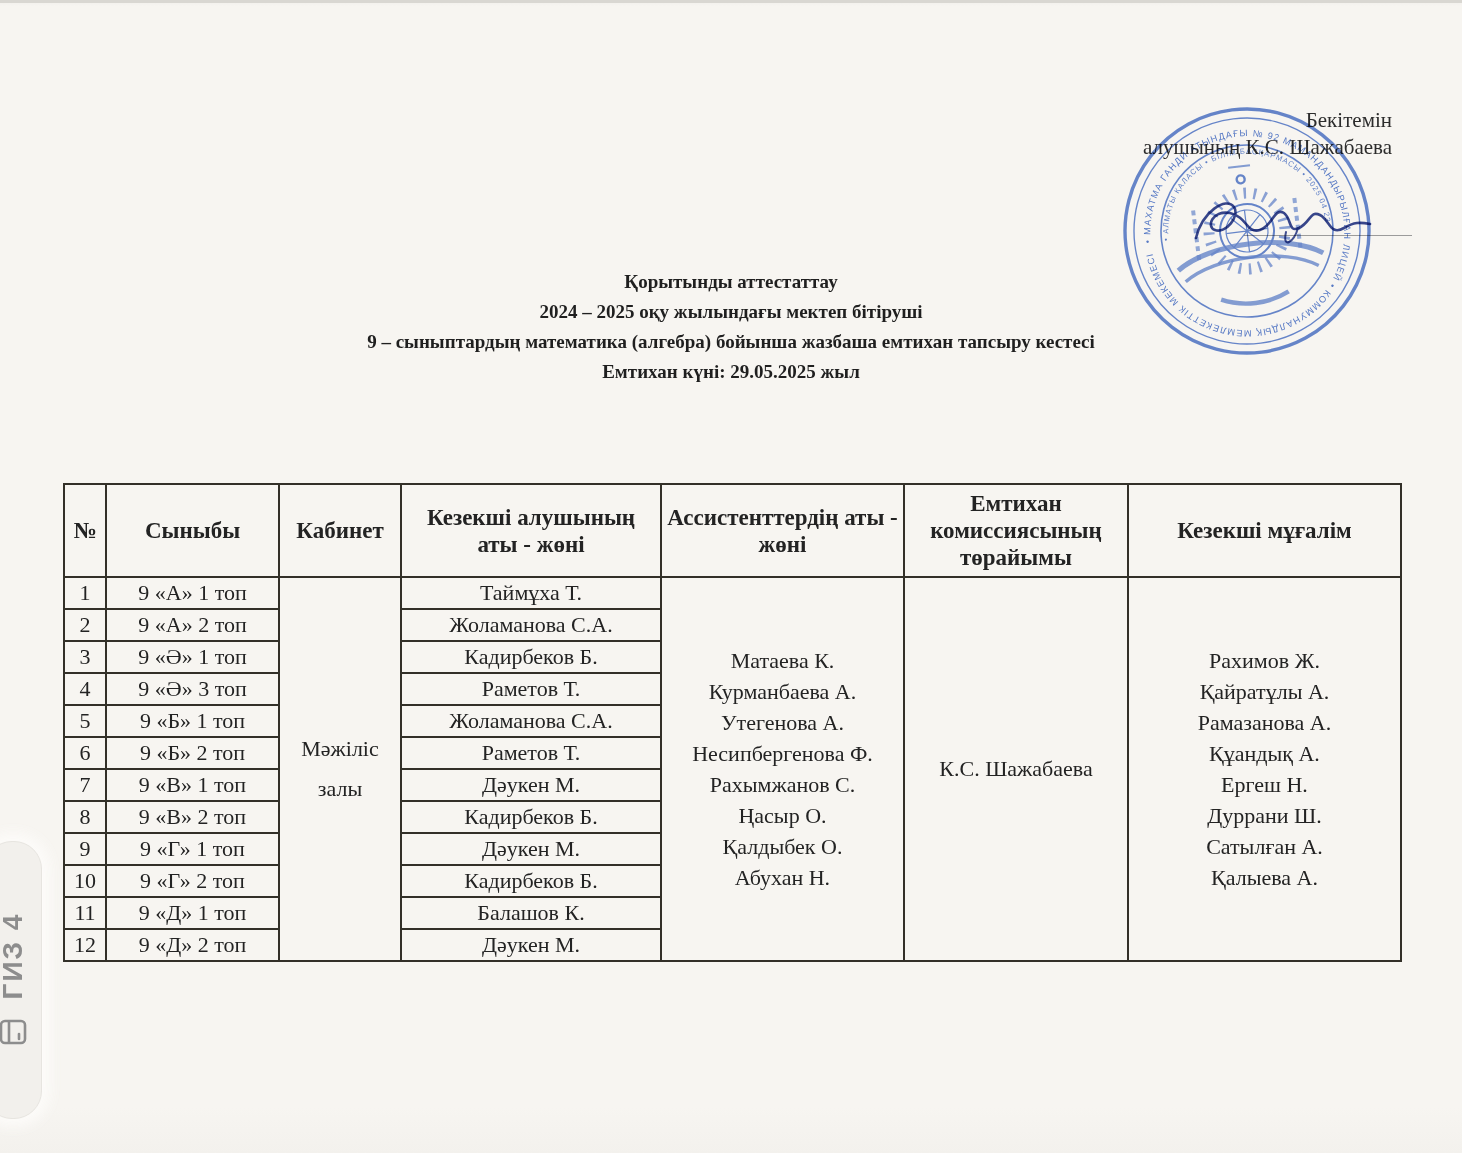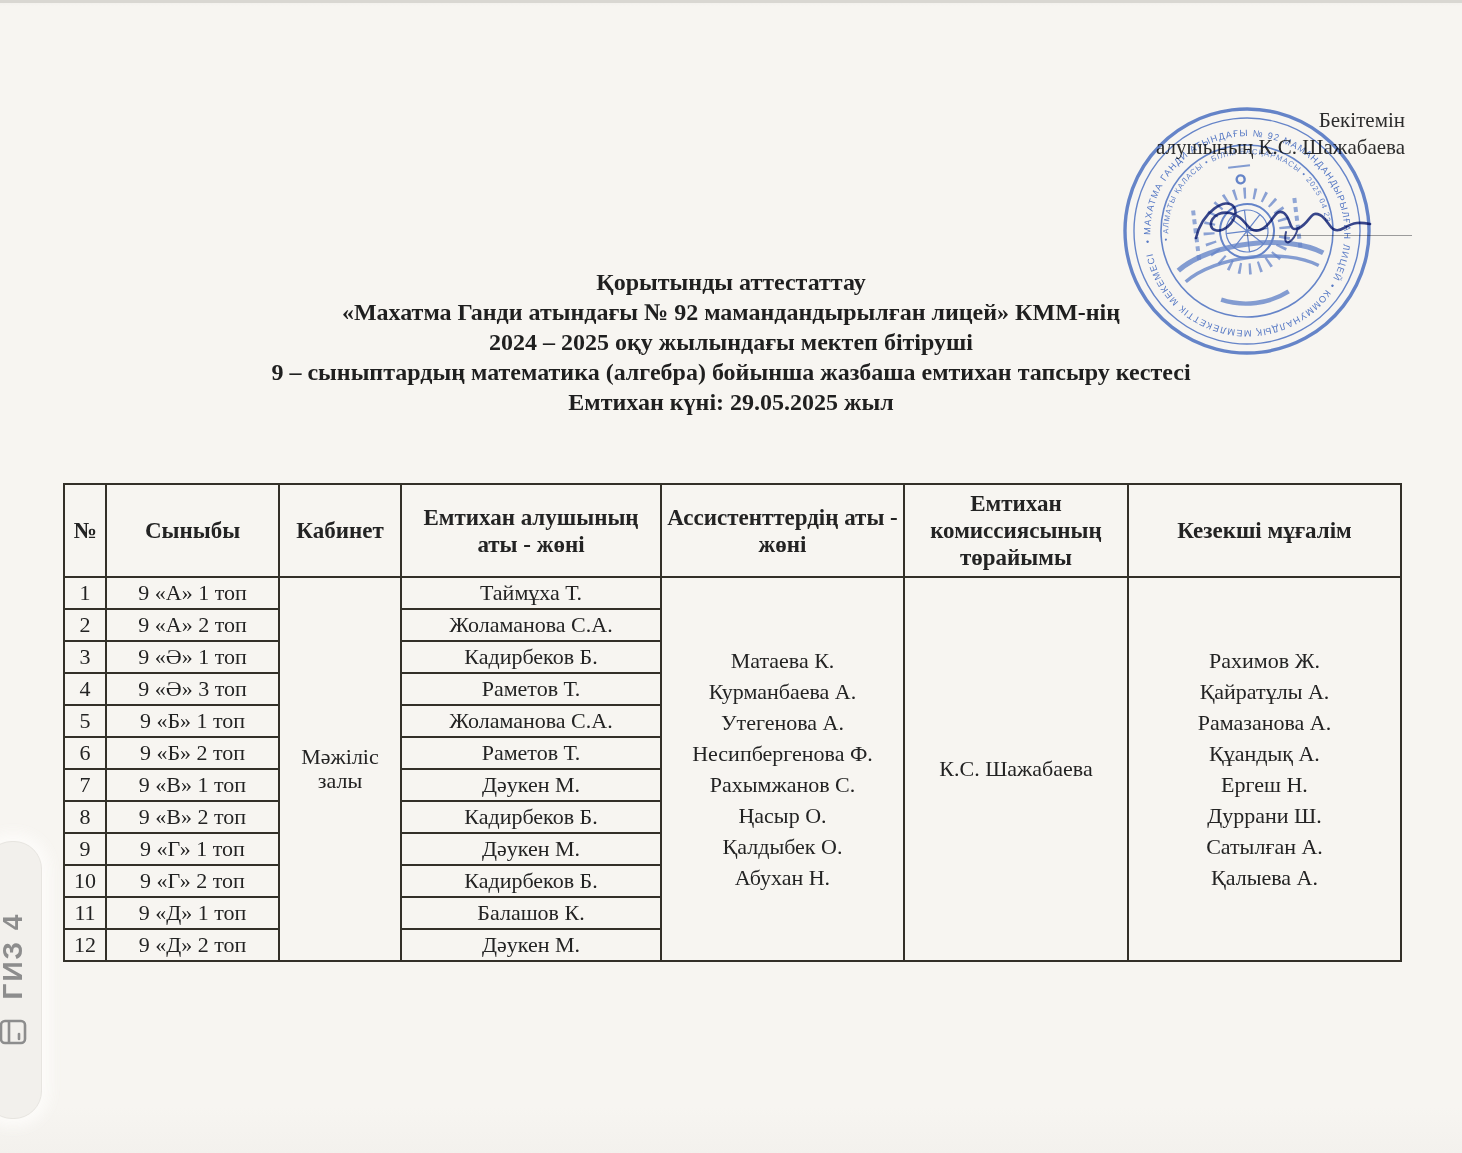--- a/index.html
+++ b/index.html
@@ -8,51 +8,51 @@
     background:linear-gradient(180deg,#efedea 0px,#f7f5f1 6px,#f7f5f1 96%,#f3f1ed 100%);
     font-family:"Liberation Serif","DejaVu Serif",serif;
     color:#242424;
   }
   .page{position:absolute;inset:0;}
   
   .scan-edge{position:absolute;top:0;left:0;width:100%;height:3px;background:#d9d7d2;}
 
   
   .approval{
-    position:absolute;top:107px;right:57px;text-align:right;
+    position:absolute;top:107px;right:70px;text-align:right;
     font-size:21px;line-height:27px;color:#2c2c2c;z-index:3;
   }
   .sign-line{position:absolute;top:235px;right:50px;width:168px;border-top:1.6px solid #9b9b9b;z-index:2;}
 
   
   .stamp{position:absolute;left:1116px;top:100px;width:262px;height:262px;z-index:4;
          mix-blend-mode:multiply;opacity:.92;transform:rotate(-7deg);}
   .signature-svg{position:absolute;left:1178px;top:182px;width:210px;height:86px;z-index:5;mix-blend-mode:multiply;}
 
   
   .title-block{
     position:absolute;top:267px;left:0;width:100%;text-align:center;
-    font-weight:bold;font-size:24px;line-height:30px;color:#1f1f1f;z-index:2;
+    font-weight:bold;font-size:19px;line-height:30px;color:#1f1f1f;z-index:2;
   }
 
   
   table.schedule{
     position:absolute;left:63px;top:483px;width:1337px;
     border-collapse:collapse;table-layout:fixed;z-index:2;
     font-size:22px;color:#232323;
   }
   table.schedule th,table.schedule td{
     border:2px solid #333028;padding:0 3px;text-align:center;vertical-align:middle;
     overflow:hidden;
   }
   table.schedule thead th{height:91px;font-size:23px;font-weight:bold;line-height:27px;}
   table.schedule tbody tr{height:32px;}
   .list-cell div{line-height:31px;}
   .c-no{font-size:22px;}
-  .c-cab{line-height:24px;font-family:Liberation Serif, serif;}
+  .c-cab{line-height:40px;font-family:Liberation Serif, serif;}
 
   
   .edge-pill{
     position:absolute;left:-16px;top:841px;width:56px;height:276px;
     background:#f2f0ec;border:1px solid #e7e5e0;border-radius:28px;
     box-shadow:0 0 14px 8px rgba(253,252,250,.95);
     z-index:6;
   }
   .edge-pill-inner{
     position:absolute;left:50%;top:50%;width:260px;height:44px;
@@ -107,42 +107,41 @@
 
   <svg class="signature-svg" viewBox="0 0 210 86">
     <path d="M18,56 C24,30 48,14 56,25 C62,34 48,52 37,48 C28,45 34,28 52,31
              C70,35 68,52 82,48 C95,44 96,25 106,31 C114,37 110,51 121,46
              C133,40 132,28 142,33 C152,38 152,54 166,46 C176,40 182,40 192,42" fill="none" stroke="#2d3e8c" stroke-width="2.6" stroke-linecap="round" opacity="0.95"></path>
     <path d="M120,46 C116,60 104,68 108,50" fill="none" stroke="#2d3e8c" stroke-width="2" stroke-linecap="round" opacity="0.9"></path>
   </svg>
 
   <div class="title-block">
     <div>Қорытынды аттестаттау</div>
-    <div>«Махатма Ганди атындағы № 92 мамандандырылған лицей» КММ-нің</div>
     <div>2024 – 2025  оқу жылындағы мектеп бітіруші</div>
     <div>9 – сыныптардың математика (алгебра) бойынша жазбаша емтихан тапсыру кестесі</div>
     <div>Емтихан күні: 29.05.2025 жыл</div>
   </div>
 
   <table class="schedule">
     <colgroup>
       <col style="width:42px">
         <col style="width:173px">
         <col style="width:122px">
       <col style="width:260px">
         <col style="width:243px">
         <col style="width:224px">
         <col style="width:273px">
     </colgroup>
     <thead>
       <tr>
           <th>№</th>
           <th>Сыныбы</th>
           <th>Кабинет</th>
-          <th>Емтихан алушының аты - жөні</th>
+          <th>Кезекші алушының аты - жөні</th>
           <th>Ассистенттердің аты - жөні</th>
           <th>Емтихан комиссиясының төрайымы</th>
           <th>Кезекші мұғалім</th>
         </tr>
     </thead>
     <tbody>
         <tr>
           <td class="c-no">1</td>
           <td class="c-class">9 «А» 1 топ</td>
           <td class="c-cab" rowspan="12">Мәжіліс залы</td>

